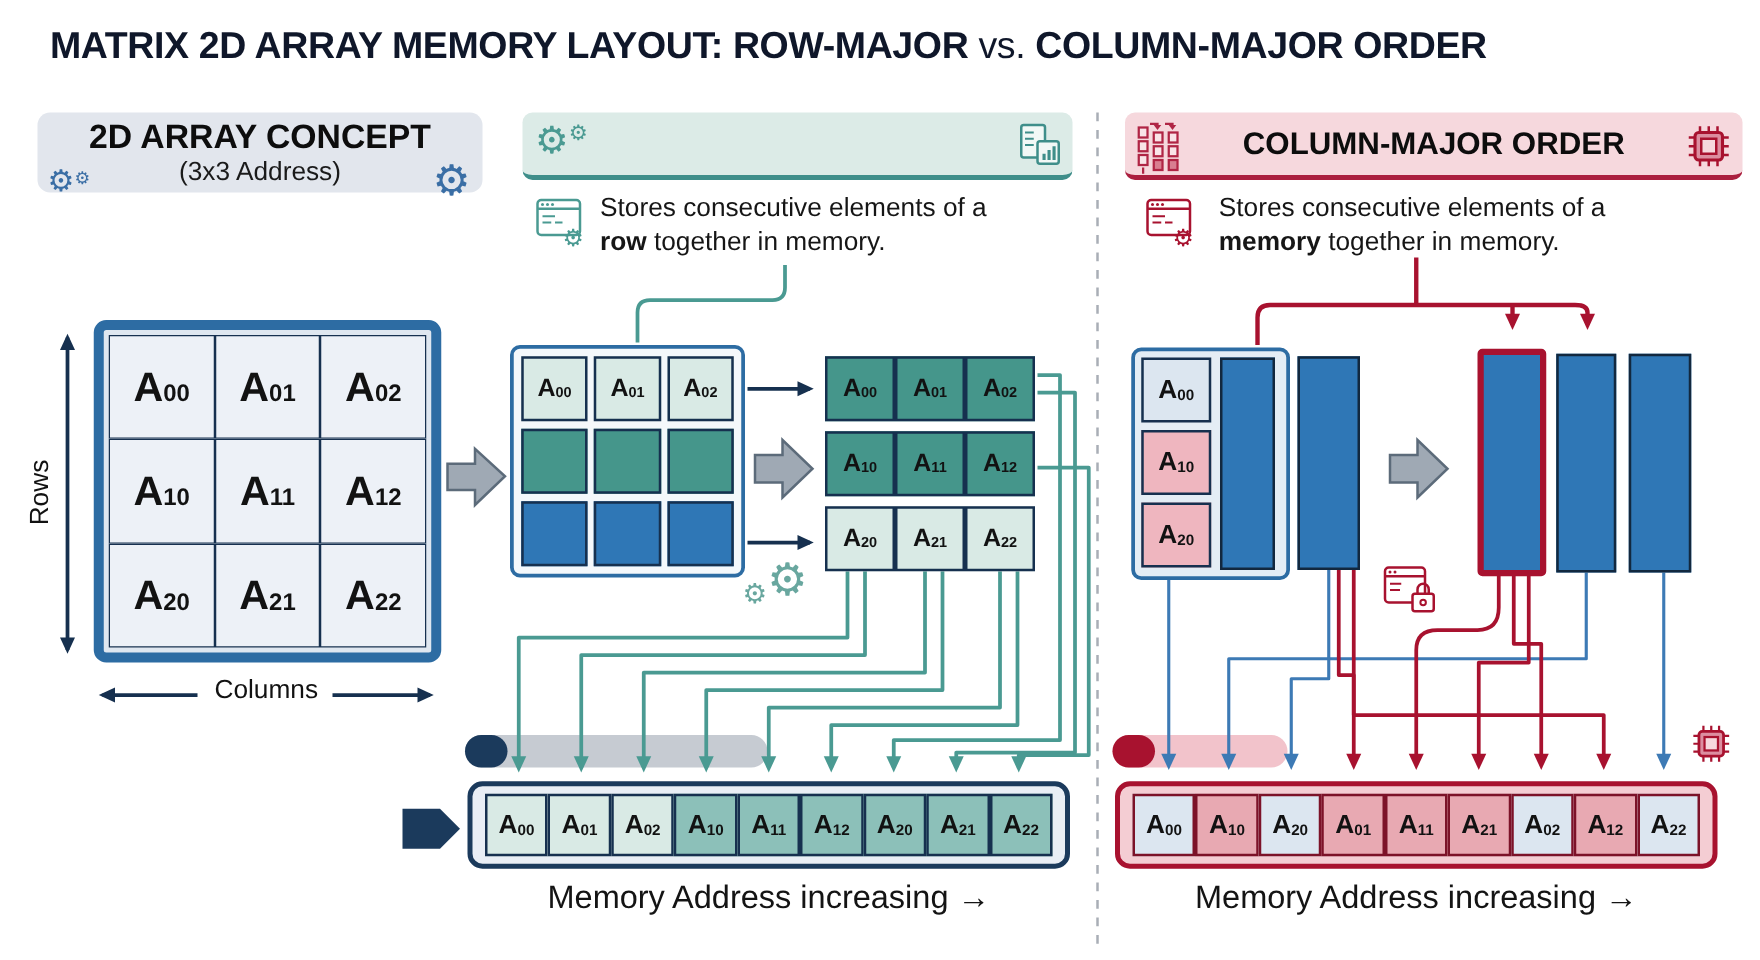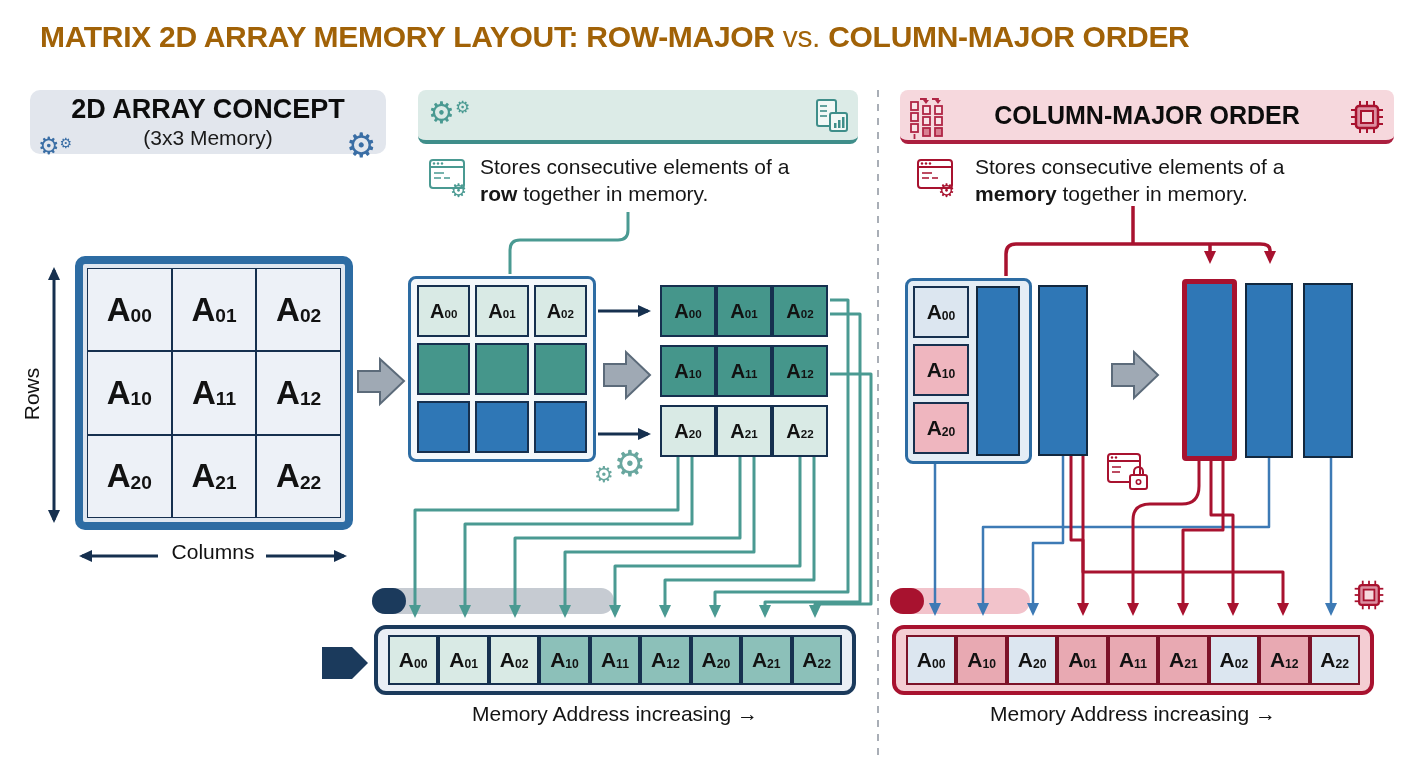--- a/index.html
+++ b/index.html
@@ -1,29 +1,29 @@
 <!DOCTYPE html>
 <html><head>
 <meta charset="utf-8">
 <style>
   html,body{margin:0;padding:0;background:#fff;}
   .canvas{position:relative;width:1408px;height:768px;background:#fff;overflow:hidden;
           font-family:"Liberation Sans",sans-serif;color:#121212;}
   .abs{position:absolute;}
-  .page-title{left:40px;top:20px;width:1340px;font-size:30px;font-weight:800;color:#a16207;letter-spacing:-0.3px;white-space:nowrap;}
+  .page-title{left:40px;top:20px;width:1340px;font-size:30px;font-weight:800;color:#0f172a;letter-spacing:-0.3px;white-space:nowrap;}
   .page-title .vs{font-weight:500;}
   .hdr{display:flex;align-items:center;justify-content:center;box-sizing:border-box;}
   .concept-hdr{left:30px;top:90px;width:356px;height:64px;background:#e2e6ed;border-radius:10px;flex-direction:column;}
   .concept-hdr .t1{font-size:27px;font-weight:800;color:#0d0d0d;}
   .concept-hdr .t2{font-size:21px;color:#1a1a1a;margin-top:1px;}
   .row-hdr{left:418px;top:90px;width:440px;height:54px;background:#dcebe7;border-radius:8px;border-bottom:4px solid #3f8e8a;}
   .col-hdr{left:900px;top:90px;width:494px;height:54px;background:#f6d8dd;border-radius:8px;border-bottom:4px solid #ab1f3f;}
   .hdr .ht{font-size:25px;font-weight:800;color:#0d0d0d;}
   .gear{font-weight:400;line-height:1;display:inline-block;}
-  .cap{font-size:21px;color:#141414;text-align:center;}
+  .cap{font-size:26px;color:#141414;text-align:center;}
   .desc{font-size:21px;line-height:27px;color:#161616;}
   .cell{display:flex;align-items:center;justify-content:center;border:2px solid #16304f;
         font-weight:700;color:#121212;box-sizing:border-box;background:#fff;}
   .cell sub{font-size:58%;font-weight:700;transform:translateY(30%);line-height:1;}
   .v-paper{background:#edf1f7;} .v-mint{background:#d9eae5;} .v-teal{background:#45968b;}
   .v-blue{background:#2f77b6;} .v-tealm{background:#8cc0b9;} .v-lb{background:#dce6f0;}
   .v-pink{background:#efb6bf;} .v-pinkm{background:#e8a9b2;}
   .big-matrix{left:75px;top:256px;width:278px;height:274px;border:8px solid #2d6ca3;border-radius:10px;
               background:#dfe7f0;box-sizing:border-box;display:grid;grid-template-columns:repeat(3,1fr);
               grid-template-rows:repeat(3,1fr);padding:4px;gap:0;}
@@ -130,21 +130,21 @@
       <path d="M1223,460 V530 H1183 V612" marker-end="url(#aR)"></path>
       <path d="M1211,460 V515 H1233 V612" marker-end="url(#aR)"></path>
       <path d="M1083,456 V572 H1283 V612" marker-end="url(#aR)"></path>
     </g>
   </svg>
 
   <div class="abs page-title"><span>MATRIX 2D ARRAY MEMORY LAYOUT: ROW-MAJOR</span><span class="vs"> vs. </span><span>COLUMN-MAJOR ORDER</span></div>
 
   <div class="abs hdr concept-hdr">
     <div class="t1">2D ARRAY CONCEPT</div>
-    <div class="t2">(3x3 Memory)</div>
+    <div class="t2">(3x3 Address)</div>
     <span class="abs gear" style="left:8px;top:44px;color:#3a6ea5;font-size:24px;">⚙<span style="font-size:14px;vertical-align:6px;">⚙</span></span>
     <span class="abs gear" style="left:316px;top:38px;color:#3a6ea5;font-size:34px;">⚙</span>
   </div>
 
   <div class="abs hdr row-hdr">
     <span class="abs gear" style="left:10px;top:8px;color:#4a9a92;font-size:30px;">⚙<span style="font-size:17px;vertical-align:10px;">⚙</span></span>
     <svg class="abs" style="left:396px;top:8px;" width="36" height="38" viewBox="0 0 36 38">
       <rect x="3" y="2" width="19" height="26" rx="2" fill="#f2f8f6" stroke="#3f8e8a" stroke-width="2"></rect>
       <line x1="6" y1="8" x2="13" y2="8" stroke="#3f8e8a" stroke-width="1.6"></line>
       <line x1="6" y1="13" x2="13" y2="13" stroke="#3f8e8a" stroke-width="1.6"></line>

